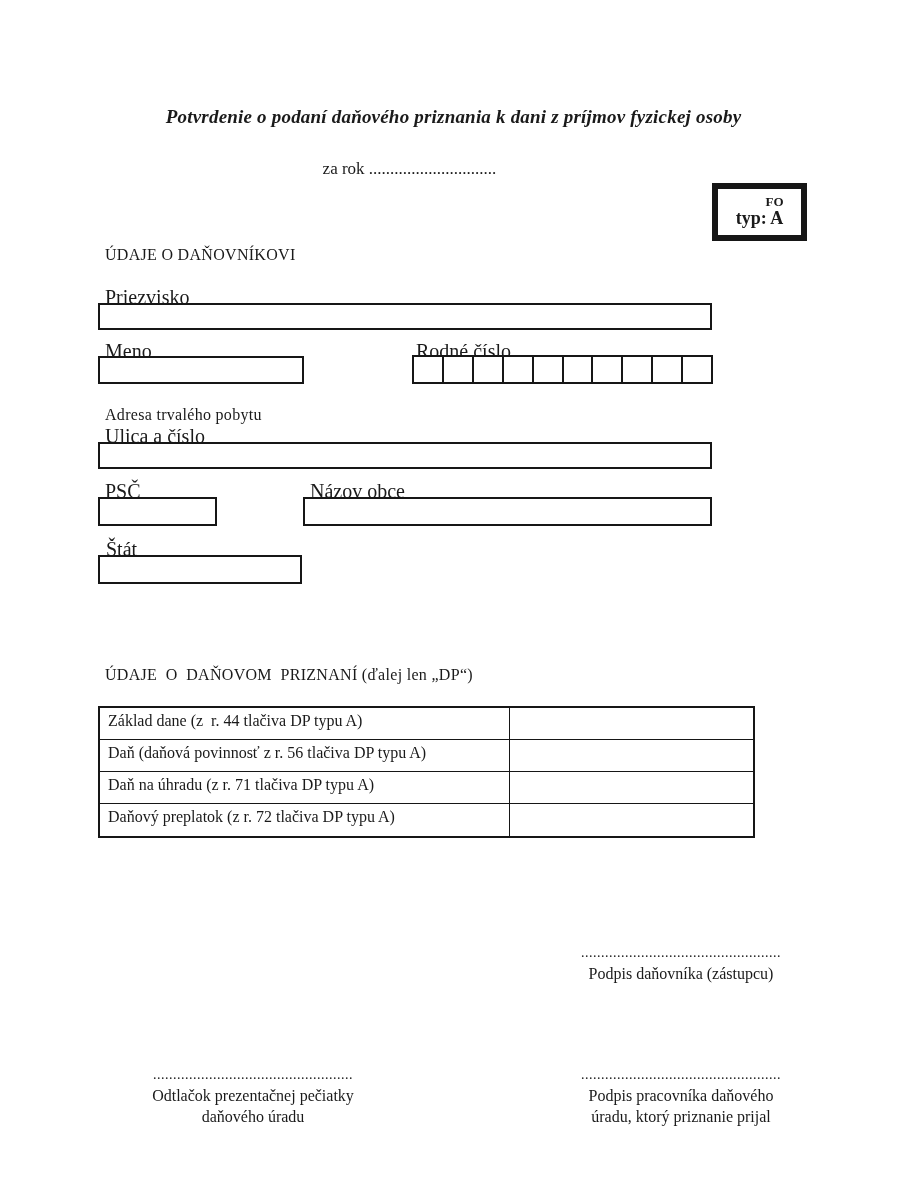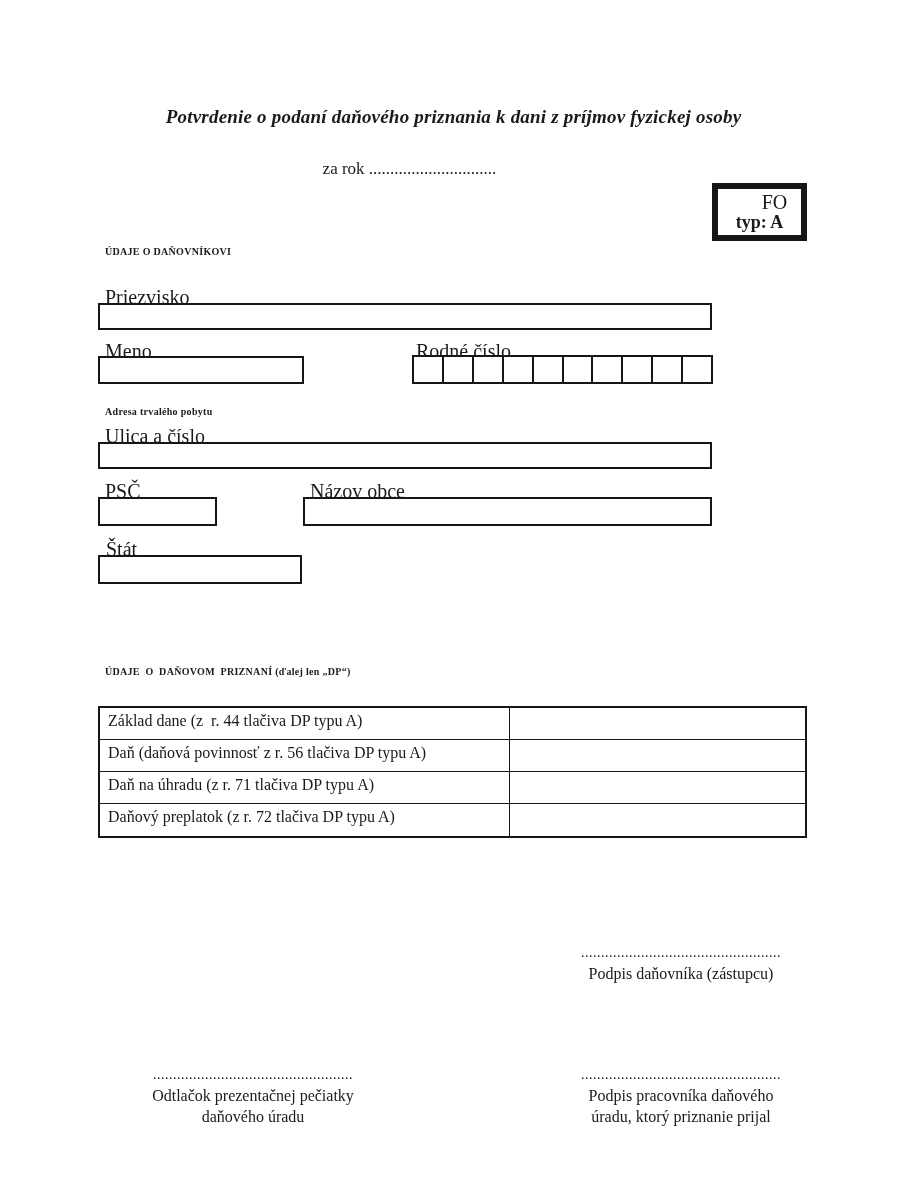--- a/index.html
+++ b/index.html
@@ -27,24 +27,24 @@
     font-size: 17px;
   }
   .type-box {
     left: 712px; top: 183px; width: 95px; height: 58px;
     border: 6px solid #161616;
     background: #ffffff;
     display: flex; flex-direction: column;
     align-items: center; justify-content: center;
     line-height: 1.1;
   }
-  .type-box .l1 { font-size: 20px; font-weight: normal; margin-left: 30px; }
+  .type-box .l1 { font-size: 13px; font-weight: bold; margin-left: 30px; }
   .type-box .l2 { font-size: 18px; font-weight: bold; }
   .section-heading {
-    font-size: 10px; font-weight: bold;
+    font-size: 16px; font-weight: normal;
     white-space: pre-wrap;
     letter-spacing: 0.3px;
   }
   .field-label { font-size: 20px; }
   .input-box {
     border: 2px solid #161616;
     background: #ffffff;
     font-size: 15px;
     padding: 2px 6px;
     font-family: "Liberation Serif", serif;
@@ -54,21 +54,21 @@
     display: flex;
     border: 2px solid #161616;
     background: #ffffff;
   }
   .rc-cell {
     flex: 1 1 0;
     border-right: 2px solid #161616;
   }
   .rc-cell:last-child { border-right: none; }
   .tax-table {
-    left: 98px; top: 706px; width: 709px;
+    left: 98px; top: 706px; width: 657px;
     border: 2px solid #161616;
     background: #ffffff;
   }
   .tax-row {
     display: flex;
     height: 32px;
     border-bottom: 1px solid #161616;
   }
   .tax-row:last-child { border-bottom: none; }
   .tax-row .cell-label {

